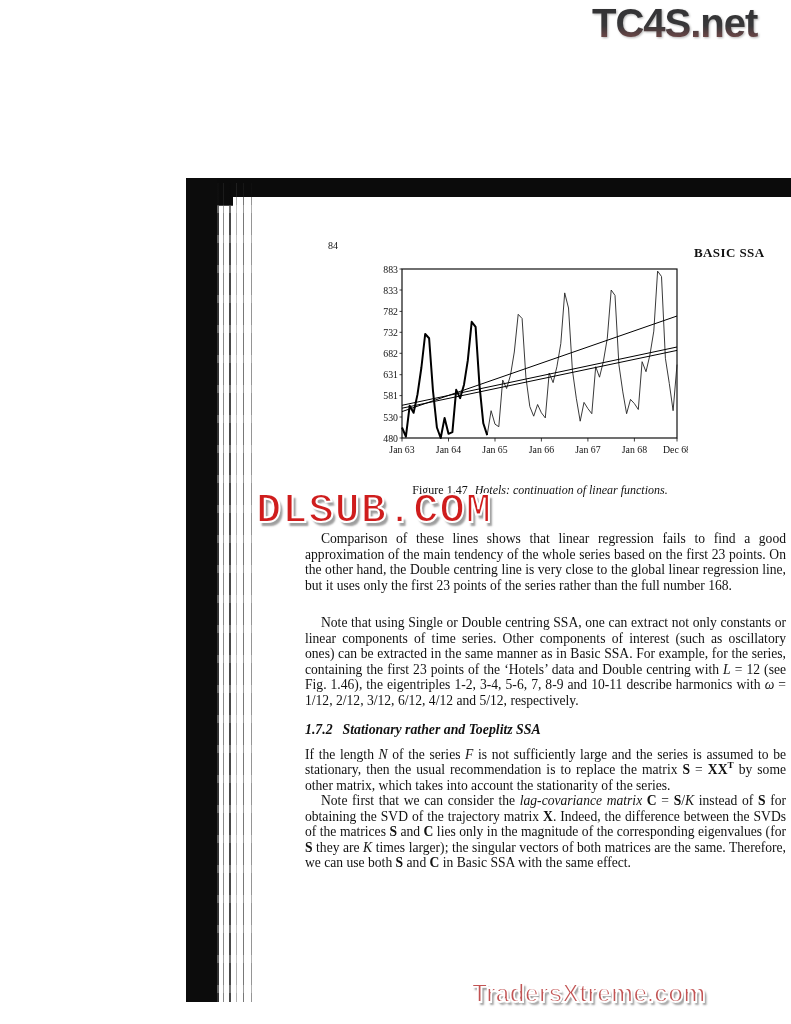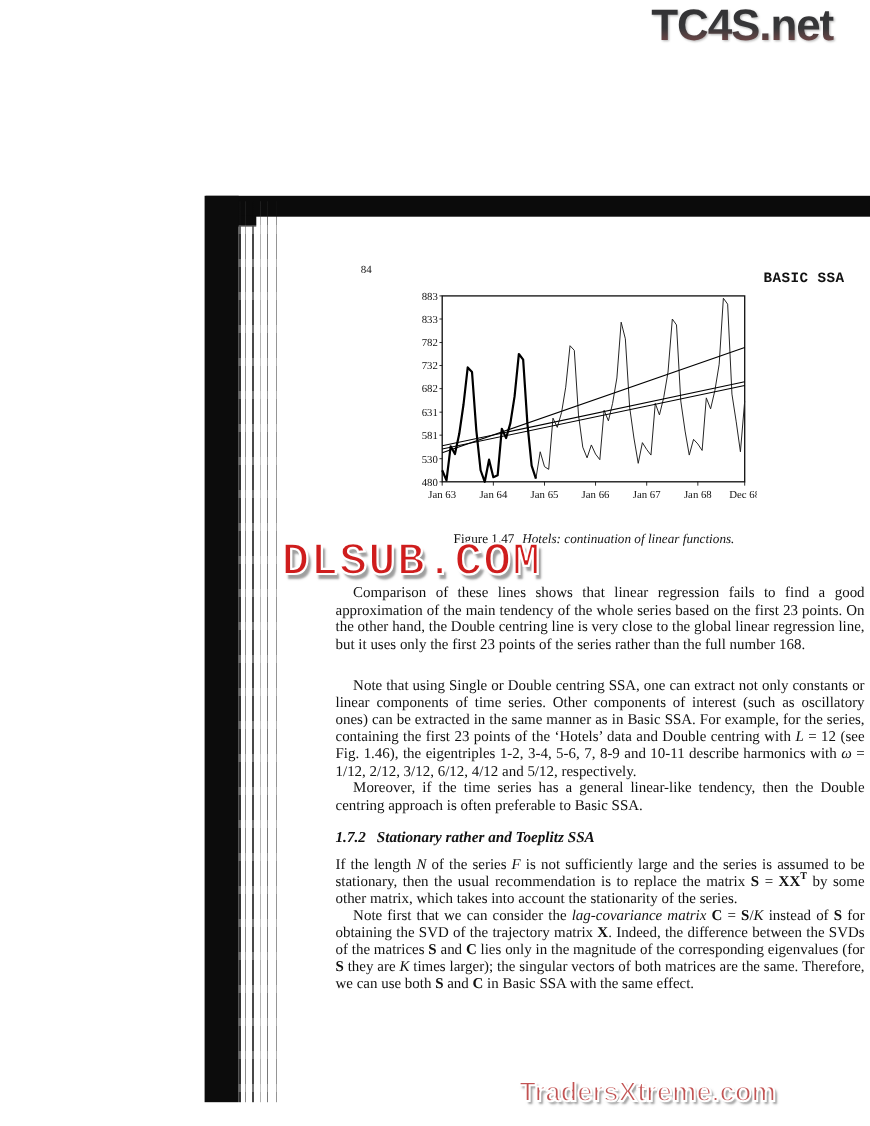--- a/index.html
+++ b/index.html
@@ -42,21 +42,21 @@
         rgba(15,15,15,0.85) 0 2px, rgba(255,255,255,0) 2px 6px,
         rgba(40,40,40,0.55) 6px 7px, rgba(255,255,255,0) 7px 12px,
         rgba(10,10,10,0.75) 12px 14px, rgba(255,255,255,0) 14px 19px,
         rgba(60,60,60,0.40) 19px 20px, rgba(255,255,255,0) 20px 26px,
         rgba(30,30,30,0.60) 26px 27px, rgba(255,255,255,0) 27px 34px,
         rgba(20,20,20,0.45) 34px 35px, rgba(255,255,255,0) 35px 43px);
   }
 
   
   .pg-num{position:absolute;left:328px;top:240px;font-size:10px;}
-  .run-head{position:absolute;left:694px;top:245px;font-size:13px;font-weight:bold;letter-spacing:0.4px;font-family:Liberation Mono, monospace;}
+  .run-head{position:absolute;left:694px;top:245px;font-size:13px;font-weight:bold;letter-spacing:0.4px;}
 
   .chart{position:absolute;left:378px;top:262px;}
 
   .caption{position:absolute;left:330px;top:483px;width:420px;text-align:center;font-size:12px;white-space:nowrap;}
   .caption .cap-it{font-style:italic;margin-left:7px;}
 
   
   .col{position:absolute;left:305px;top:531px;width:481px;font-size:13.6px;line-height:15.5px;text-align:justify;}
   .col p{margin:0;}
   .col p.indent{text-indent:16px;}
@@ -124,21 +124,20 @@
   <div class="caption">
     <span>Figure 1.47</span><span class="cap-it">Hotels: continuation of linear functions.</span>
   </div>
 
   <div class="wm-dlsub">DLSUB.COM</div>
 
   <div class="col">
     <div>
         <p class="indent gap"><span>Comparison of these lines shows that linear regression fails to find a good approximation of the main tendency of the whole series based on the first 23 points. On the other hand, the Double centring line is very close to the global linear regression line, but it uses only the first 23 points of the series rather than the full number 168.</span></p>
         <p class="indent"><span>Note that using Single or Double centring SSA, one can extract not only constants or linear components of time series. Other components of interest (such as oscillatory ones) can be extracted in the same manner as in Basic SSA. For example, for the series, containing the first 23 points of the ‘Hotels’ data and Double centring with </span><span style="font-style: italic;">L</span><span> = 12 (see Fig. 1.46), the eigentriples 1-2, 3-4, 5-6, 7, 8-9 and 10-11 describe harmonics with </span><span style="font-style: italic;">ω</span><span> = 1/12, 2/12, 3/12, 6/12, 4/12 and 5/12, respectively.</span></p>
-        <p class="indent"><span>Moreover, if the time series has a general linear-like tendency, then the Double centring approach is often preferable to Basic SSA.</span></p>
       </div>
     <div class="sec-head">
       <span class="sec-num">1.7.2</span><span>Stationary rather and Toeplitz SSA</span>
     </div>
     <div>
         <p class=""><span>If the length </span><span style="font-style: italic;">N</span><span> of the series </span><span style="font-style: italic;">F</span><span> is not sufficiently large and the series is assumed to be stationary, then the usual recommendation is to replace the matrix </span><span style="font-weight: bold;">S</span><span> = </span><span style="font-weight: bold;">XX</span><sup style="font-weight: bold;">T</sup><span> by some other matrix, which takes into account the stationarity of the series.</span></p>
         <p class="indent"><span>Note first that we can consider the </span><span style="font-style: italic;">lag-covariance matrix</span><span> </span><span style="font-weight: bold;">C</span><span> = </span><span style="font-weight: bold;">S</span><span>/</span><span style="font-style: italic;">K</span><span> instead of </span><span style="font-weight: bold;">S</span><span> for obtaining the SVD of the trajectory matrix </span><span style="font-weight: bold;">X</span><span>. Indeed, the difference between the SVDs of the matrices </span><span style="font-weight: bold;">S</span><span> and </span><span style="font-weight: bold;">C</span><span> lies only in the magnitude of the corresponding eigenvalues (for </span><span style="font-weight: bold;">S</span><span> they are </span><span style="font-style: italic;">K</span><span> times larger); the singular vectors of both matrices are the same. Therefore, we can use both </span><span style="font-weight: bold;">S</span><span> and </span><span style="font-weight: bold;">C</span><span> in Basic SSA with the same effect.</span></p>
       </div>
   </div>
 

